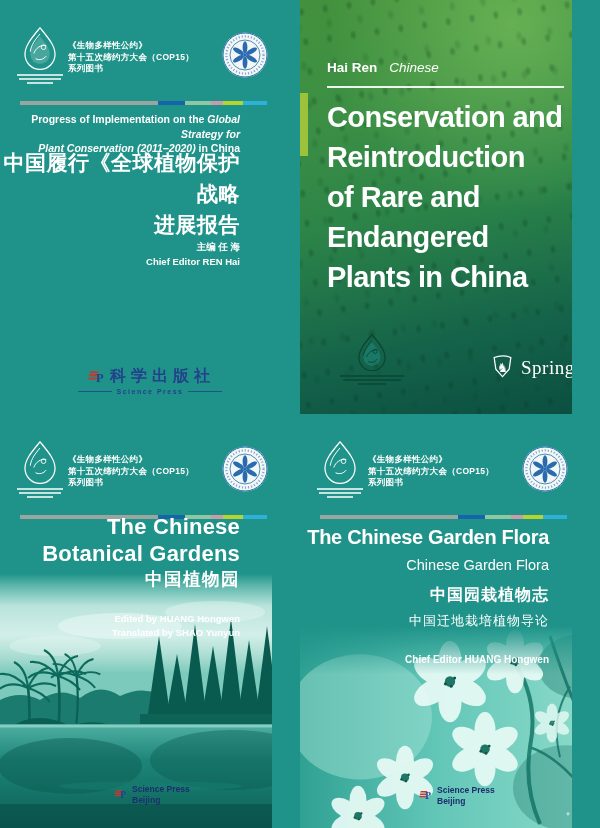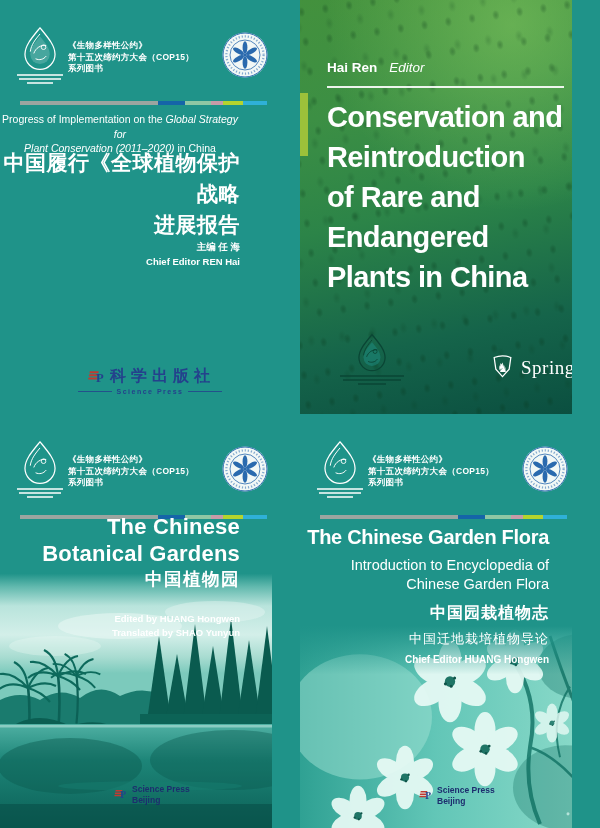--- a/index.html
+++ b/index.html
@@ -20,22 +20,22 @@
   .cop15.dark svg{width:38px;height:40px;}
   .cop15.dark .b1{width:64px;}.cop15.dark .b2{width:58px;}.cop15.dark .b3{width:28px;}
   .series{position:absolute;left:68px;top:40px;color:#fff;font-size:8.5px;line-height:11.5px;
           font-weight:700;letter-spacing:.3px;}
   .cas{position:absolute;left:222px;top:32px;width:46px;height:46px;}
   .stripe{position:absolute;left:20px;top:101px;width:247px;height:4px;display:flex;}
   .stripe span{height:100%;display:block;}
   .s1{width:138px;}.s2{width:27px;}.s3{width:26px;}.s4{width:12px;}.s5{width:20px;}.s6{width:24px;}
 
   
-  .c1-en{position:absolute;right:32px;top:112px;text-align:center;color:#fff;
-         font-size:10.5px;line-height:14.5px;font-weight:400;}
+  .c1-en{position:absolute;right:32px;top:112px;text-align:right;color:#fff;
+         font-size:10.5px;line-height:14.5px;font-weight:700;}
   .c1-en i{font-style:italic;}
   .c1-zh{position:absolute;right:32px;top:147px;text-align:right;color:#fff;
          font-size:21px;line-height:31px;font-weight:700;letter-spacing:.5px;}
   .c1-ed{position:absolute;right:32px;top:240px;text-align:right;color:#fff;
          font-size:9.5px;line-height:14.5px;font-weight:700;}
   .press1{position:absolute;left:0;top:366px;width:300px;text-align:center;color:#24418c;}
   .press-row{display:flex;align-items:center;justify-content:center;gap:5px;}
   .spmark{width:20px;height:18px;}
   .press-zh{font-family:"Liberation Serif","DejaVu Serif",serif;font-size:16px;font-weight:700;
             letter-spacing:5px;color:#24418c;}
@@ -170,21 +170,21 @@
     </div>
   </div>
 
   <div class="cover" id="c2">
     <div class="glow"></div>
     <div class="dots"></div>
     <div class="dots2"></div>
     <div class="lime-bar"></div>
     <div class="c2-author">
       <span class="a-name">Hai Ren</span>
-      <span class="a-role">Editor</span>
+      <span class="a-role">Chinese</span>
     </div>
     <div class="c2-rule"></div>
     <div class="c2-title">
       <div>Conservation and</div>
       <div>Reintroduction</div>
       <div>of Rare and</div>
       <div>Endangered</div>
       <div>Plants in China</div>
     </div>
     <div class="cop15 dark">
@@ -430,21 +430,20 @@
       <span class="s1" style="background-color: rgb(155, 165, 160);"></span>
       <span class="s2" style="background-color: rgb(21, 101, 168);"></span>
       <span class="s3" style="background-color: rgb(142, 199, 164);"></span>
       <span class="s4" style="background-color: rgb(199, 155, 168);"></span>
       <span class="s5" style="background-color: rgb(181, 212, 46);"></span>
       <span class="s6" style="background-color: rgb(47, 176, 216);"></span>
     </div>
     <div class="c4-title">
       <div class="c4-en">The Chinese Garden Flora</div>
       <div class="c4-sub">
-        <div>Introduction to Encyclopedia of</div>
         <div>Chinese Garden Flora</div>
       </div>
       <div class="c4-zh">中国园栽植物志</div>
       <div class="c4-subzh">中国迁地栽培植物导论</div>
     </div>
     <div class="c4-credit">Chief Editor  HUANG Hongwen</div>
     <div class="press-beijing c4-press">
       <svg class="spmark small" viewBox="0 0 22 20">
         <g fill="#c23a32" transform="skewX(-12) translate(4 0)">
           <rect x="2" y="3.5" width="10" height="2.2" rx=".5"></rect>

